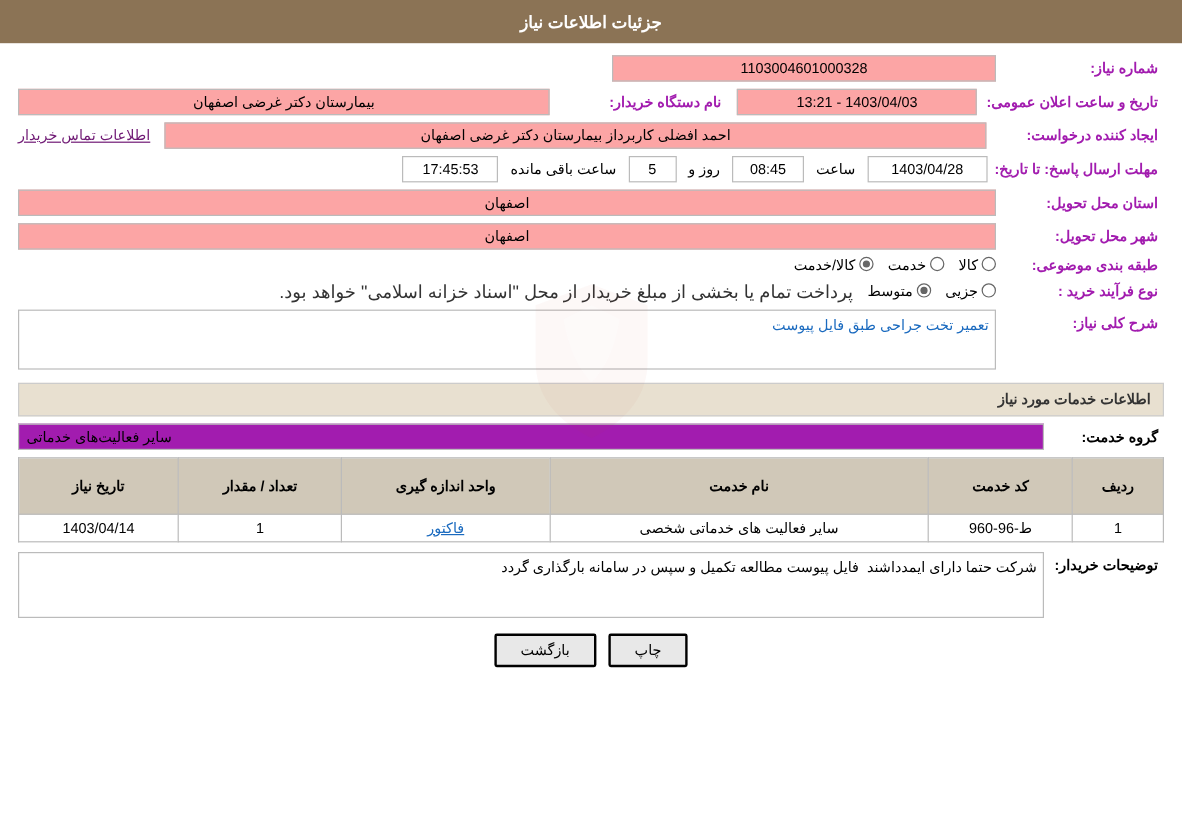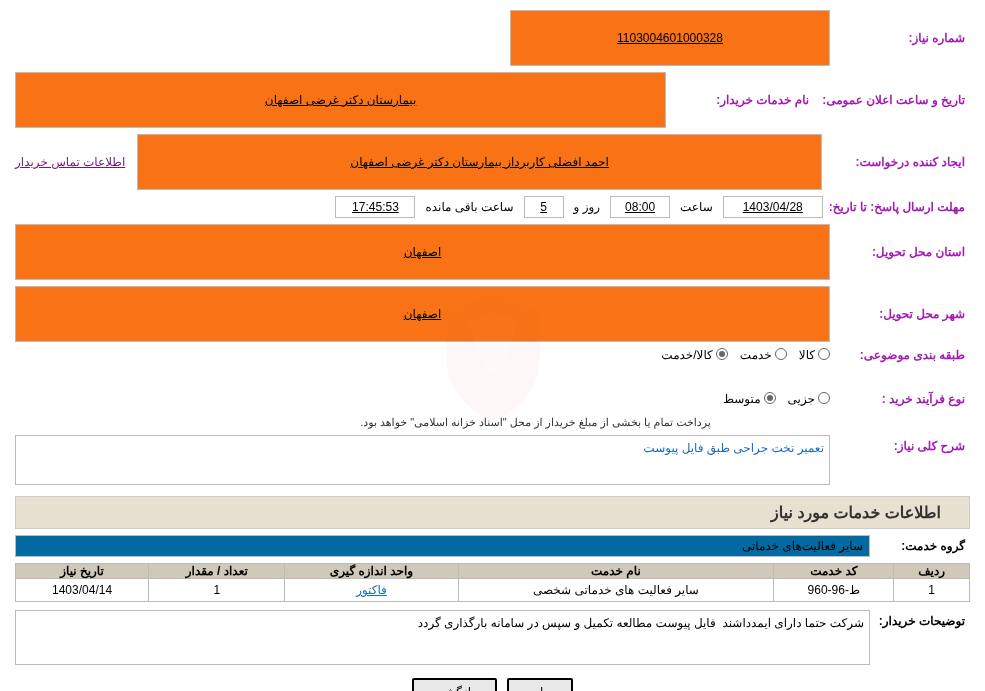--- a/index.html
+++ b/index.html
@@ -35,47 +35,45 @@
     .label {
       color: #a21caf;
       font-weight: bold;
       min-width: 140px;
       text-align: right;
       padding-right: 5px;
       white-space: nowrap;
     }
     .value-box {
       border: 1px solid #bbb;
-      background: #f97316;
-      padding: 20px 6px;
+      background: #fca5a5;
+      padding: 3px 6px;
       min-height: 22px;
       flex: 1;
       text-align: center;
-      text-decoration: underline;
     }
     .link-text {
       color: #701a75;
       text-decoration: underline;
       cursor: pointer;
       margin-right: 4px;
     }
     .date-row {
       display: flex;
       align-items: center;
       gap: 6px;
       flex-wrap: nowrap;
     }
     .date-row .label { min-width: 140px; }
     .small-box {
       border: 1px solid #bbb;
       padding: 3px 6px;
       min-height: 22px;
       text-align: center;
       background: #fff;
-      text-decoration: underline;
     }
     .inline-label {
       white-space: nowrap;
       padding: 0 4px;
     }
     .radio-row {
       display: flex;
       align-items: center;
       gap: 12px;
       flex: 1;
@@ -99,23 +97,23 @@
       height: 6px;
       background: #666;
       border-radius: 50%;
       position: absolute;
       top: 2px;
       left: 2px;
     }
     .section-title {
       background: #e8e0d0;
       border: 1px solid #ccc;
-      padding: 6px 28px;
-      font-weight: bold;
-      font-size: 16px;
+      padding: 6px 10px;
+      font-weight: bold;
+      font-size: 12px;
       color: #333;
       margin-bottom: 0;
     }
     .textarea-box {
       border: 1px solid #bbb;
       background: #fff;
       width: 100%;
       min-height: 50px;
       padding: 5px;
       text-align: right;
@@ -133,32 +131,32 @@
       min-width: 100px;
       font-weight: bold;
       text-align: right;
       padding-right: 5px;
     }
     .services-value {
       flex: 1;
       border: 1px solid #bbb;
       padding: 3px 6px;
       min-height: 22px;
-      background: #0369a1;
-      text-align: right;
+      background: #a21caf;
+      text-align: left;
     }
     .table-container {
       width: 100%;
       border-collapse: collapse;
       margin-bottom: 8px;
     }
     .table-container th {
       background: #d0c8b8;
       border: 1px solid #bbb;
-      padding: 0 8px;
+      padding: 16px 8px;
       text-align: center;
       font-weight: bold;
     }
     .table-container td {
       border: 1px solid #bbb;
       padding: 4px 8px;
       text-align: center;
       background: #fff;
     }
     .table-container td.link-text {
@@ -214,46 +212,50 @@
     }
     .main-outer {
       position: relative;
     }
   </style>
 </head>
 <body>
 
 <div class="page-wrapper">
 
+  <div class="header-bar">
+    <span>جزئیات اطلاعات نیاز</span>
+  </div>
 
   <div class="content-area">
     <div class="main-outer">
 
       <div class="row">
         <span class="label">شماره نیاز:</span>
         <div class="value-box" style="max-width:320px;">1103004601000328</div>
       </div>
 
       <div class="row" style="gap:8px;">
         <span class="label">تاریخ و ساعت اعلان عمومی:</span>
-        <span class="label">نام خدمات خریدار:</span>
+        <div class="value-box" style="max-width:200px;">1403/04/03 - 13:21</div>
+        <span class="label">نام دستگاه خریدار:</span>
         <div class="value-box">بیمارستان دکتر غرضی اصفهان</div>
       </div>
 
       <div class="row" style="gap:8px;">
         <span class="label">ایجاد کننده درخواست:</span>
         <div class="value-box">احمد افضلی کاربرداز بیمارستان دکتر غرضی اصفهان</div>
         <span class="link-text">اطلاعات تماس خریدار</span>
       </div>
 
       <div class="date-row" style="margin-bottom:6px;">
         <span class="label">مهلت ارسال پاسخ: تا تاریخ:</span>
         <div class="small-box" style="min-width:100px;">1403/04/28</div>
         <span class="inline-label">ساعت</span>
-        <div class="small-box" style="min-width:60px;">08:00</div>
+        <div class="small-box" style="min-width:60px;">08:45</div>
         <span class="inline-label">روز و</span>
         <div class="small-box" style="min-width:40px;">5</div>
         <span class="inline-label">ساعت باقی مانده</span>
         <div class="small-box" style="min-width:80px;">17:45:53</div>
       </div>
 
       <div class="row">
         <span class="label">استان محل تحویل:</span>
         <div class="value-box">اصفهان</div>
       </div>
@@ -285,21 +287,21 @@
         <span class="label">نوع فرآیند خرید :</span>
         <div class="radio-row">
           <div class="radio-item">
             <span class="radio-circle"></span>
             <span>جزیی</span>
           </div>
           <div class="radio-item">
             <span class="radio-circle selected"></span>
             <span>متوسط</span>
           </div>
-          <span style="color:#333; font-size:11px;margin-top:48px;">پرداخت تمام یا بخشی از مبلغ خریدار از محل "اسناد خزانه اسلامی" خواهد بود.</span>
+          <span style="color:#333; font-size:15px;">پرداخت تمام یا بخشی از مبلغ خریدار از محل "اسناد خزانه اسلامی" خواهد بود.</span>
         </div>
       </div>
 
       <div class="row" style="align-items:flex-start; margin-top:6px;">
         <span class="label" style="padding-top:4px;">شرح کلی نیاز:</span>
         <div style="flex:1; position:relative;">
           <textarea class="textarea-box" readonly="" style="color: rgb(26, 106, 191);">تعمیر تخت جراحی طبق فایل پیوست</textarea>
           
         </div>
       </div>

